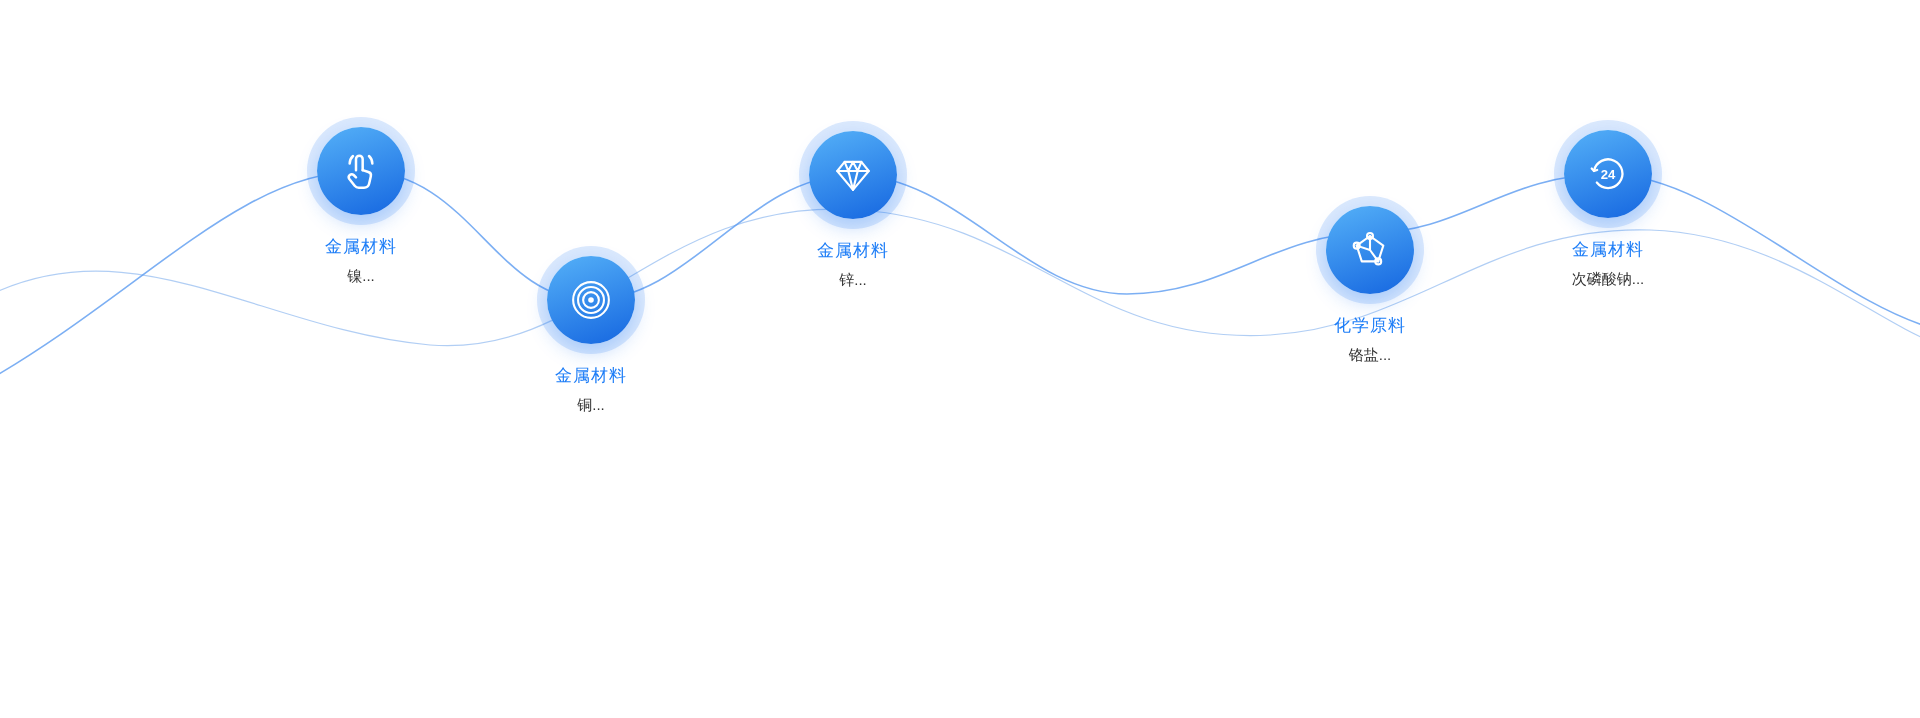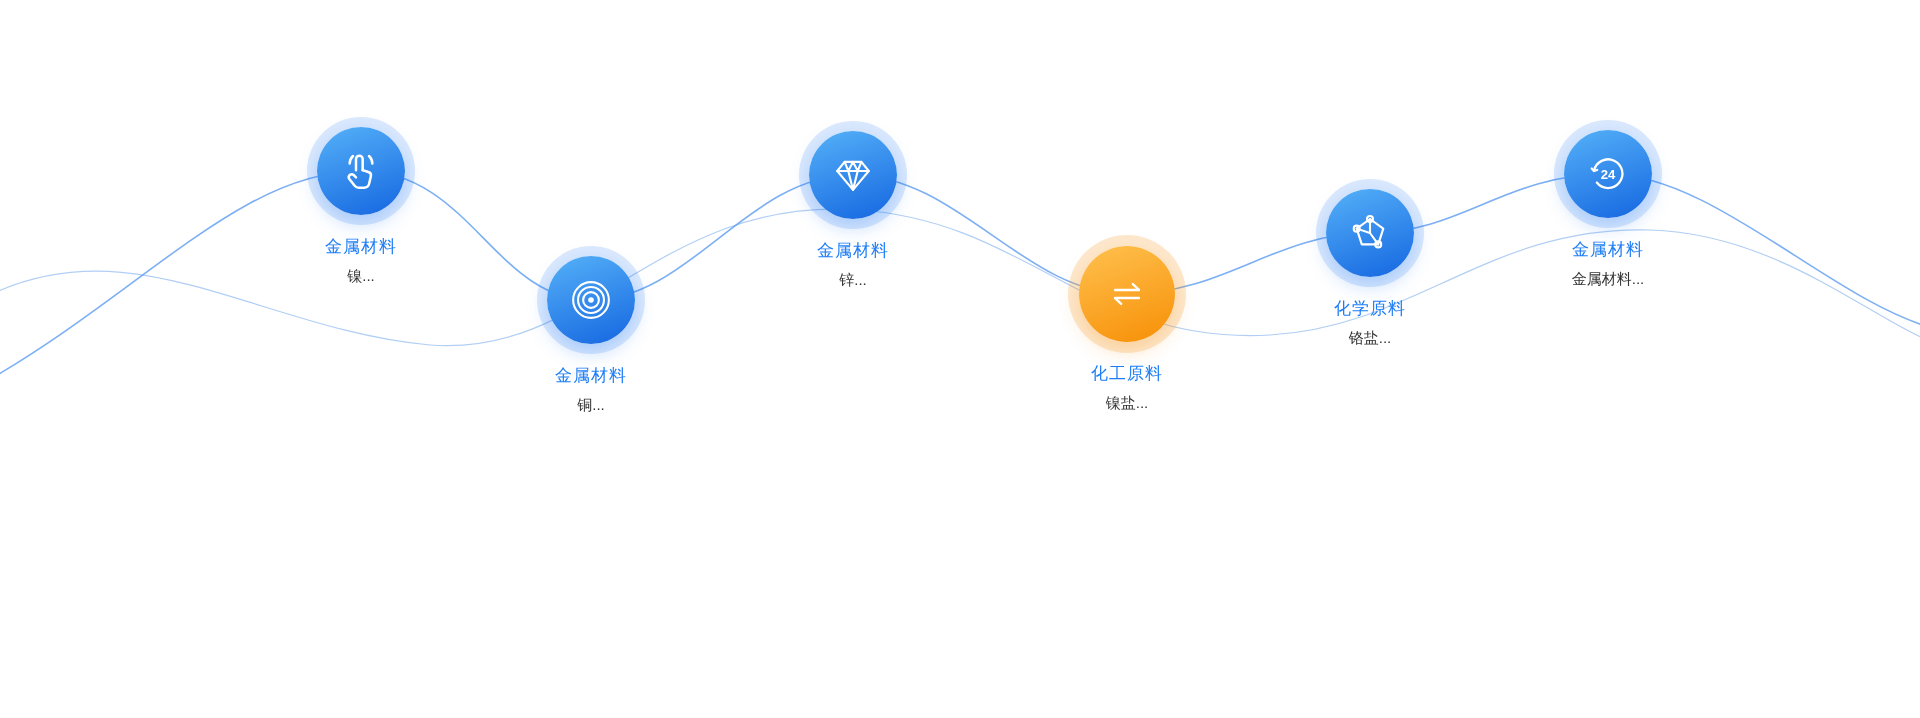--- a/index.html
+++ b/index.html
@@ -33,21 +33,21 @@
   .circle svg{display:block;}
 
   .node-label{margin-top:20px;font-size:17px;font-weight:400;letter-spacing:1px;
     color:var(--accent-blue);white-space:nowrap;}
   .node-sub{margin-top:9px;font-size:15px;color:var(--sub-text);white-space:nowrap;}
 
   .n1{left:361px;top:127px;}
   .n2{left:591px;top:256px;}
   .n3{left:853px;top:131px;}
   .n4{left:1127px;top:246px;}
-  .n5{left:1370px;top:189px;justify-content:space-between;}
+  .n5{left:1370px;top:206px;justify-content:space-between;}
   .n6{left:1608px;top:130px;justify-content:space-between;}
 </style>
 </head>
 <body>
 
 <div class="stage">
 
   <svg class="waves" viewBox="0 0 1920 718" preserveAspectRatio="none">
     <path d="M -20 300 C 130 220, 260 330, 430 345 C 590 358, 660 195, 860 210 C 1030 222, 1090 345, 1270 335 C 1415 327, 1490 225, 1650 230 C 1780 234, 1870 320, 1940 345" fill="none" style="stroke:var(--wave-2,#a9c9f3)" stroke-width="1.2" opacity="0.9"></path>
     <path d="M -20 385 C 140 295, 240 171, 361 171 C 470 171, 495 300, 591 300 C 690 300, 748 175, 853 175 C 958 175, 1025 294, 1127 294 C 1225 294, 1275 233, 1370 233 C 1462 233, 1505 174, 1608 174 C 1715 174, 1835 305, 1940 330" fill="none" style="stroke:var(--wave-1,#5b9bf0)" stroke-width="1.6" opacity="0.8"></path>
@@ -91,34 +91,20 @@
           <path d="M3 9.7h18"></path>
           <path d="M9.3 9.7L12 20.5l2.7-10.8"></path>
           <path d="M7.2 4.5l2.1 5.2L12 4.5l2.7 5.2 2.1-5.2"></path>
         </svg>
       </span>
     </div>
     <div class="node-label">金属材料</div>
     <div class="node-sub">锌...</div>
   </div>
 
-  <div class="node n4">
-    <div class="circle orange">
-      <span>
-        <svg width="44" height="44" viewBox="0 0 24 24" fill="none" stroke="#ffffff" stroke-width="1.3" stroke-linecap="round" stroke-linejoin="round">
-          <path d="M5.5 9.8h13"></path>
-          <path d="M15.2 6.6l3.3 3.2"></path>
-          <path d="M18.5 14.2h-13"></path>
-          <path d="M8.8 17.4l-3.3-3.2"></path>
-        </svg>
-      </span>
-    </div>
-    <div class="node-label">化工原料</div>
-    <div class="node-sub">镍盐...</div>
-  </div>
 
   <div class="node n5">
     <div class="circle">
       <span>
         <svg width="42" height="42" viewBox="0 0 24 24" fill="none" stroke="#ffffff" stroke-width="1.2" stroke-linecap="round" stroke-linejoin="round">
           <path d="M12 4 19.6 9.5 16.7 18.5 7.3 18.5 4.4 9.5z"></path>
           <path d="M12 4v8l-7.6-2.5"></path>
           <path d="M12 12l4.7 6.5"></path>
           <circle cx="12" cy="4" r="1.7"></circle>
           <circle cx="4.4" cy="9.5" r="1.7"></circle>
@@ -134,16 +120,16 @@
     <div class="circle">
       <span>
         <svg width="42" height="42" viewBox="0 0 24 24" fill="none" stroke="#ffffff" stroke-width="1.3" stroke-linecap="round" stroke-linejoin="round">
           <path d="M5.6 16.9A8.2 8.2 0 1 0 4 10.2"></path>
           <path d="M2.7 8.9 4 10.3l1.8-.6"></path>
           <text x="12" y="14.8" text-anchor="middle" stroke="none" fill="#ffffff" font-size="7.5" font-weight="bold" font-family="Liberation Sans, DejaVu Sans, sans-serif">24</text>
         </svg>
       </span>
     </div>
     <div class="node-label">金属材料</div>
-    <div class="node-sub">金属材料...</div>
+    <div class="node-sub">次磷酸钠...</div>
   </div>
 
 </div>
 
 </body></html>

